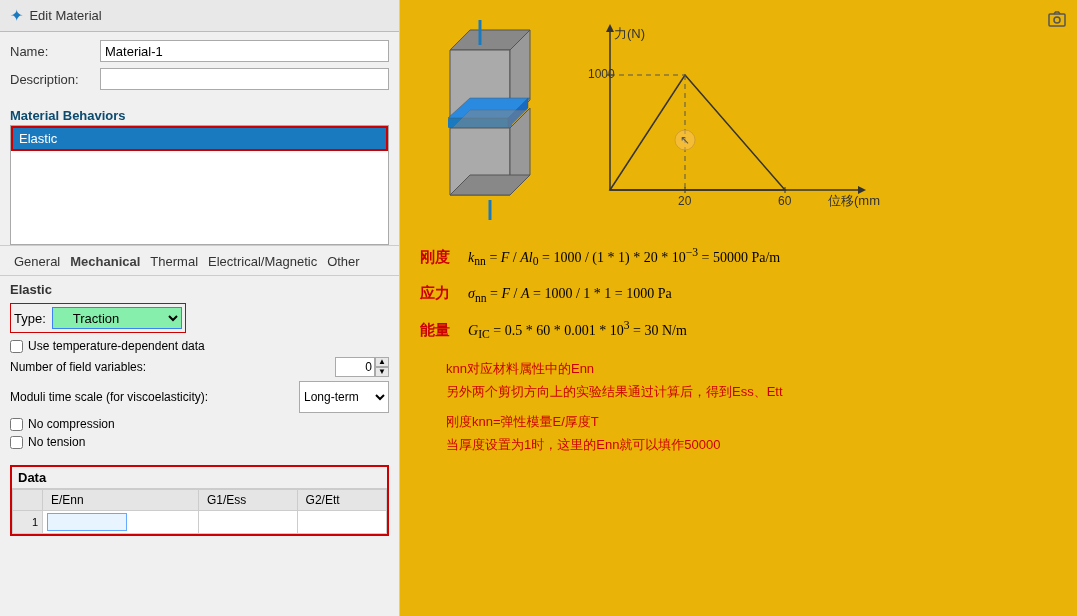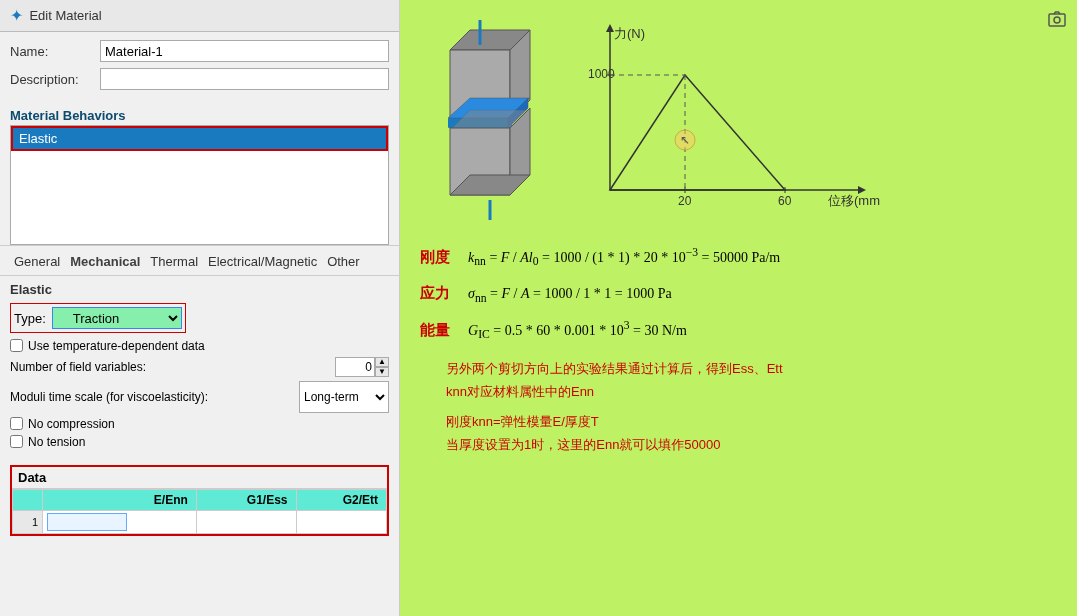--- a/index.html
+++ b/index.html
@@ -123,21 +123,21 @@
     .type-select {
       border: 1px solid #3b82f6;
       background: #86efac;
       font-size: 13px;
       padding: 2px 16px;
       height: 22px;
       width: 130px;
     }
     .checkbox-row {
       display: flex;
-      align-items: flex-start;
+      align-items: flex-end;
       margin-bottom: 4px;
       font-size: 12px;
     }
     .checkbox-row input[type=checkbox] {
       margin-right: 5px;
     }
     .field-row {
       display: flex;
       align-items: center;
       margin-bottom: 4px;
@@ -201,23 +201,23 @@
       border-bottom: 1px solid #ccc;
     }
     .data-table {
       width: 100%;
       border-collapse: collapse;
       font-size: 12px;
     }
     .data-table th {
       border: 1px solid #ccc;
       padding: 3px 8px;
-      background: #5eead4;
-      text-align: right;
-      font-weight: bold;
+      background: #e5e5e5;
+      text-align: left;
+      font-weight: normal;
     }
     .data-table td {
       border: 1px solid #ccc;
       padding: 2px 4px;
       min-width: 30px;
     }
     .row-num {
       background: #e8e8e8;
       text-align: right;
       font-size: 11px;
@@ -227,21 +227,21 @@
       width: 80px;
       border: 1px solid #6af;
       background: #e8f4ff;
       height: 18px;
       font-size: 12px;
     }
 
     
     .right-panel {
       flex: 1;
-      background: #bef264;
+      background: #eab308;
       padding: 20px 20px 10px 20px;
       position: relative;
       overflow: hidden;
     }
     .diagram-area {
       display: flex;
       gap: 10px;
       margin-bottom: 18px;
     }
     .model-3d {
@@ -492,19 +492,19 @@
 
     <div class="formula-row">
       <span class="formula-label">能量</span>
       <span class="formula-math">
         <i>G</i><sub>IC</sub> = 0.5 * 60 * 0.001 * 10<sup>3</sup> = 30 N/m
       </span>
     </div>
   </div>
 
   <div class="notes-section">
+    <div class="note-line">　　knn对应材料属性中的Enn</div>
     <div class="note-line">　　另外两个剪切方向上的实验结果通过计算后，得到Ess、Ett</div>
-    <div class="note-line">　　knn对应材料属性中的Enn</div>
     <div style="margin-top:6px;"></div>
     <div class="note-line">　　刚度knn=弹性模量E/厚度T</div>
     <div class="note-line">　　当厚度设置为1时，这里的Enn就可以填作50000</div>
   </div>
 </div>
 
 </body></html>

